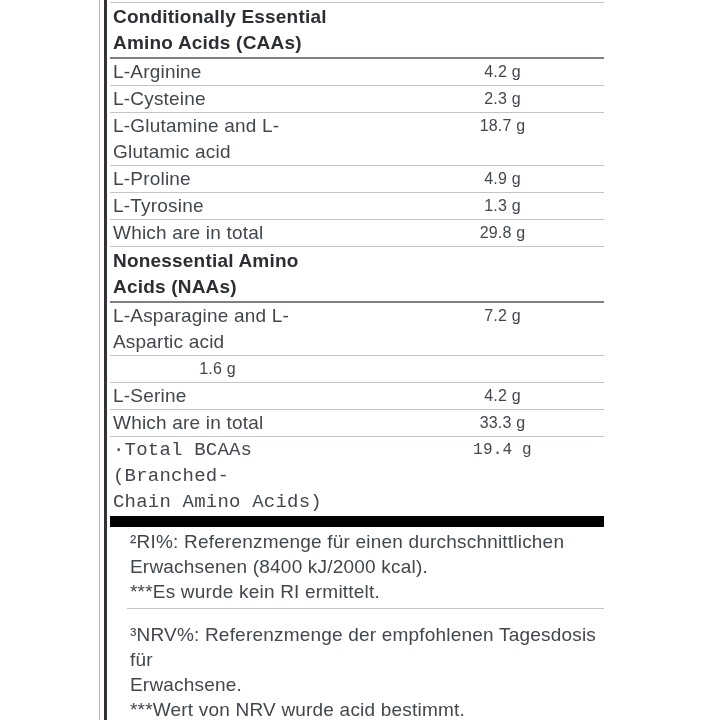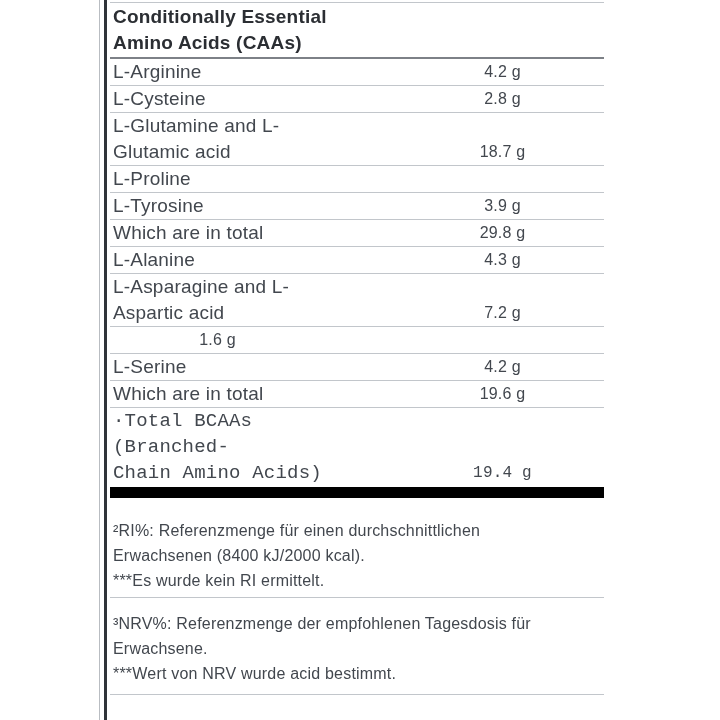--- a/index.html
+++ b/index.html
@@ -40,21 +40,21 @@
     color: #2b2e33;
     font-size: 19px;
     line-height: 26px;
     padding: 1px 0 1px 3px;
     letter-spacing: 0.2px;
     white-space: pre-line;
     border-bottom: 2px solid #7d8187;
   }
   .row {
     display: flex;
-    align-items: flex-end;
+    align-items: flex-start;
     border-bottom: 1px solid #c2c6cb;
     min-height: 26px;
     gap: 36px;
   }
   .row.no-line { border-bottom: none; font-family: Liberation Mono, monospace; }
   .row-label {
     flex: 1;
     font-size: 19px;
     line-height: 26px;
     letter-spacing: 0.2px;
@@ -67,26 +67,27 @@
     font-size: 16px;
     line-height: 26px;
     letter-spacing: 0.2px;
   }
   .divider-bar {
     height: 11px;
     background: #000000;
     margin-top: 1px;
   }
   .footnote {
-    font-size: 16px;
+    font-size: 19px;
     line-height: 25px;
     letter-spacing: 0.2px;
-    padding: 20px 0 4px 3px;
+    padding: 2px 0 4px 3px;
     white-space: pre-line;
     border-bottom: 1px solid #c2c6cb;
+    margin-left: 17px;
   }
   .footnote.second {
     padding-top: 13px;
     padding-bottom: 8px;
   }
 </style>
 </head>
 <body>
 
 <div class="canvas">
@@ -97,59 +98,58 @@
 
     <div class="section-header">Conditionally Essential
 Amino Acids (CAAs)</div>
 
     <div class="row">
       <div class="row-label">L-Arginine</div>
       <div class="row-value">4.2 g</div>
     </div>
     <div class="row">
       <div class="row-label">L-Cysteine</div>
-      <div class="row-value">2.8 g</div>
+      <div class="row-value">2.3 g</div>
     </div>
     <div class="row">
       <div class="row-label">L-Glutamine and L-
 Glutamic acid</div>
       <div class="row-value">18.7 g</div>
     </div>
     <div class="row">
       <div class="row-label">L-Proline</div>
+      <div class="row-value">4.9 g</div>
     </div>
     <div class="row">
       <div class="row-label">L-Tyrosine</div>
-      <div class="row-value">3.9 g</div>
+      <div class="row-value">1.3 g</div>
     </div>
     <div class="row">
       <div class="row-label">Which are in total</div>
       <div class="row-value">29.8 g</div>
     </div>
 
+    <div class="section-header">Nonessential Amino
+Acids (NAAs)</div>
 
-    <div class="row">
-      <div class="row-label">L-Alanine</div>
-      <div class="row-value">4.3 g</div>
-    </div>
     <div class="row">
       <div class="row-label">L-Asparagine and L-
 Aspartic acid</div>
       <div class="row-value">7.2 g</div>
     </div>
     <div class="row">
       <div class="row-value">1.6 g</div>
     </div>
     <div class="row">
       <div class="row-label">L-Serine</div>
       <div class="row-value">4.2 g</div>
     </div>
     <div class="row">
       <div class="row-label">Which are in total</div>
-      <div class="row-value">19.6 g</div>
+      <div class="row-value">33.3 g</div>
     </div>
     <div class="row no-line">
       <div class="row-label">·Total BCAAs (Branched-
 Chain Amino Acids)</div>
       <div class="row-value">19.4 g</div>
     </div>
 
     <div class="divider-bar"></div>
 
     <div class="footnote">²RI%: Referenzmenge für einen durchschnittlichen

